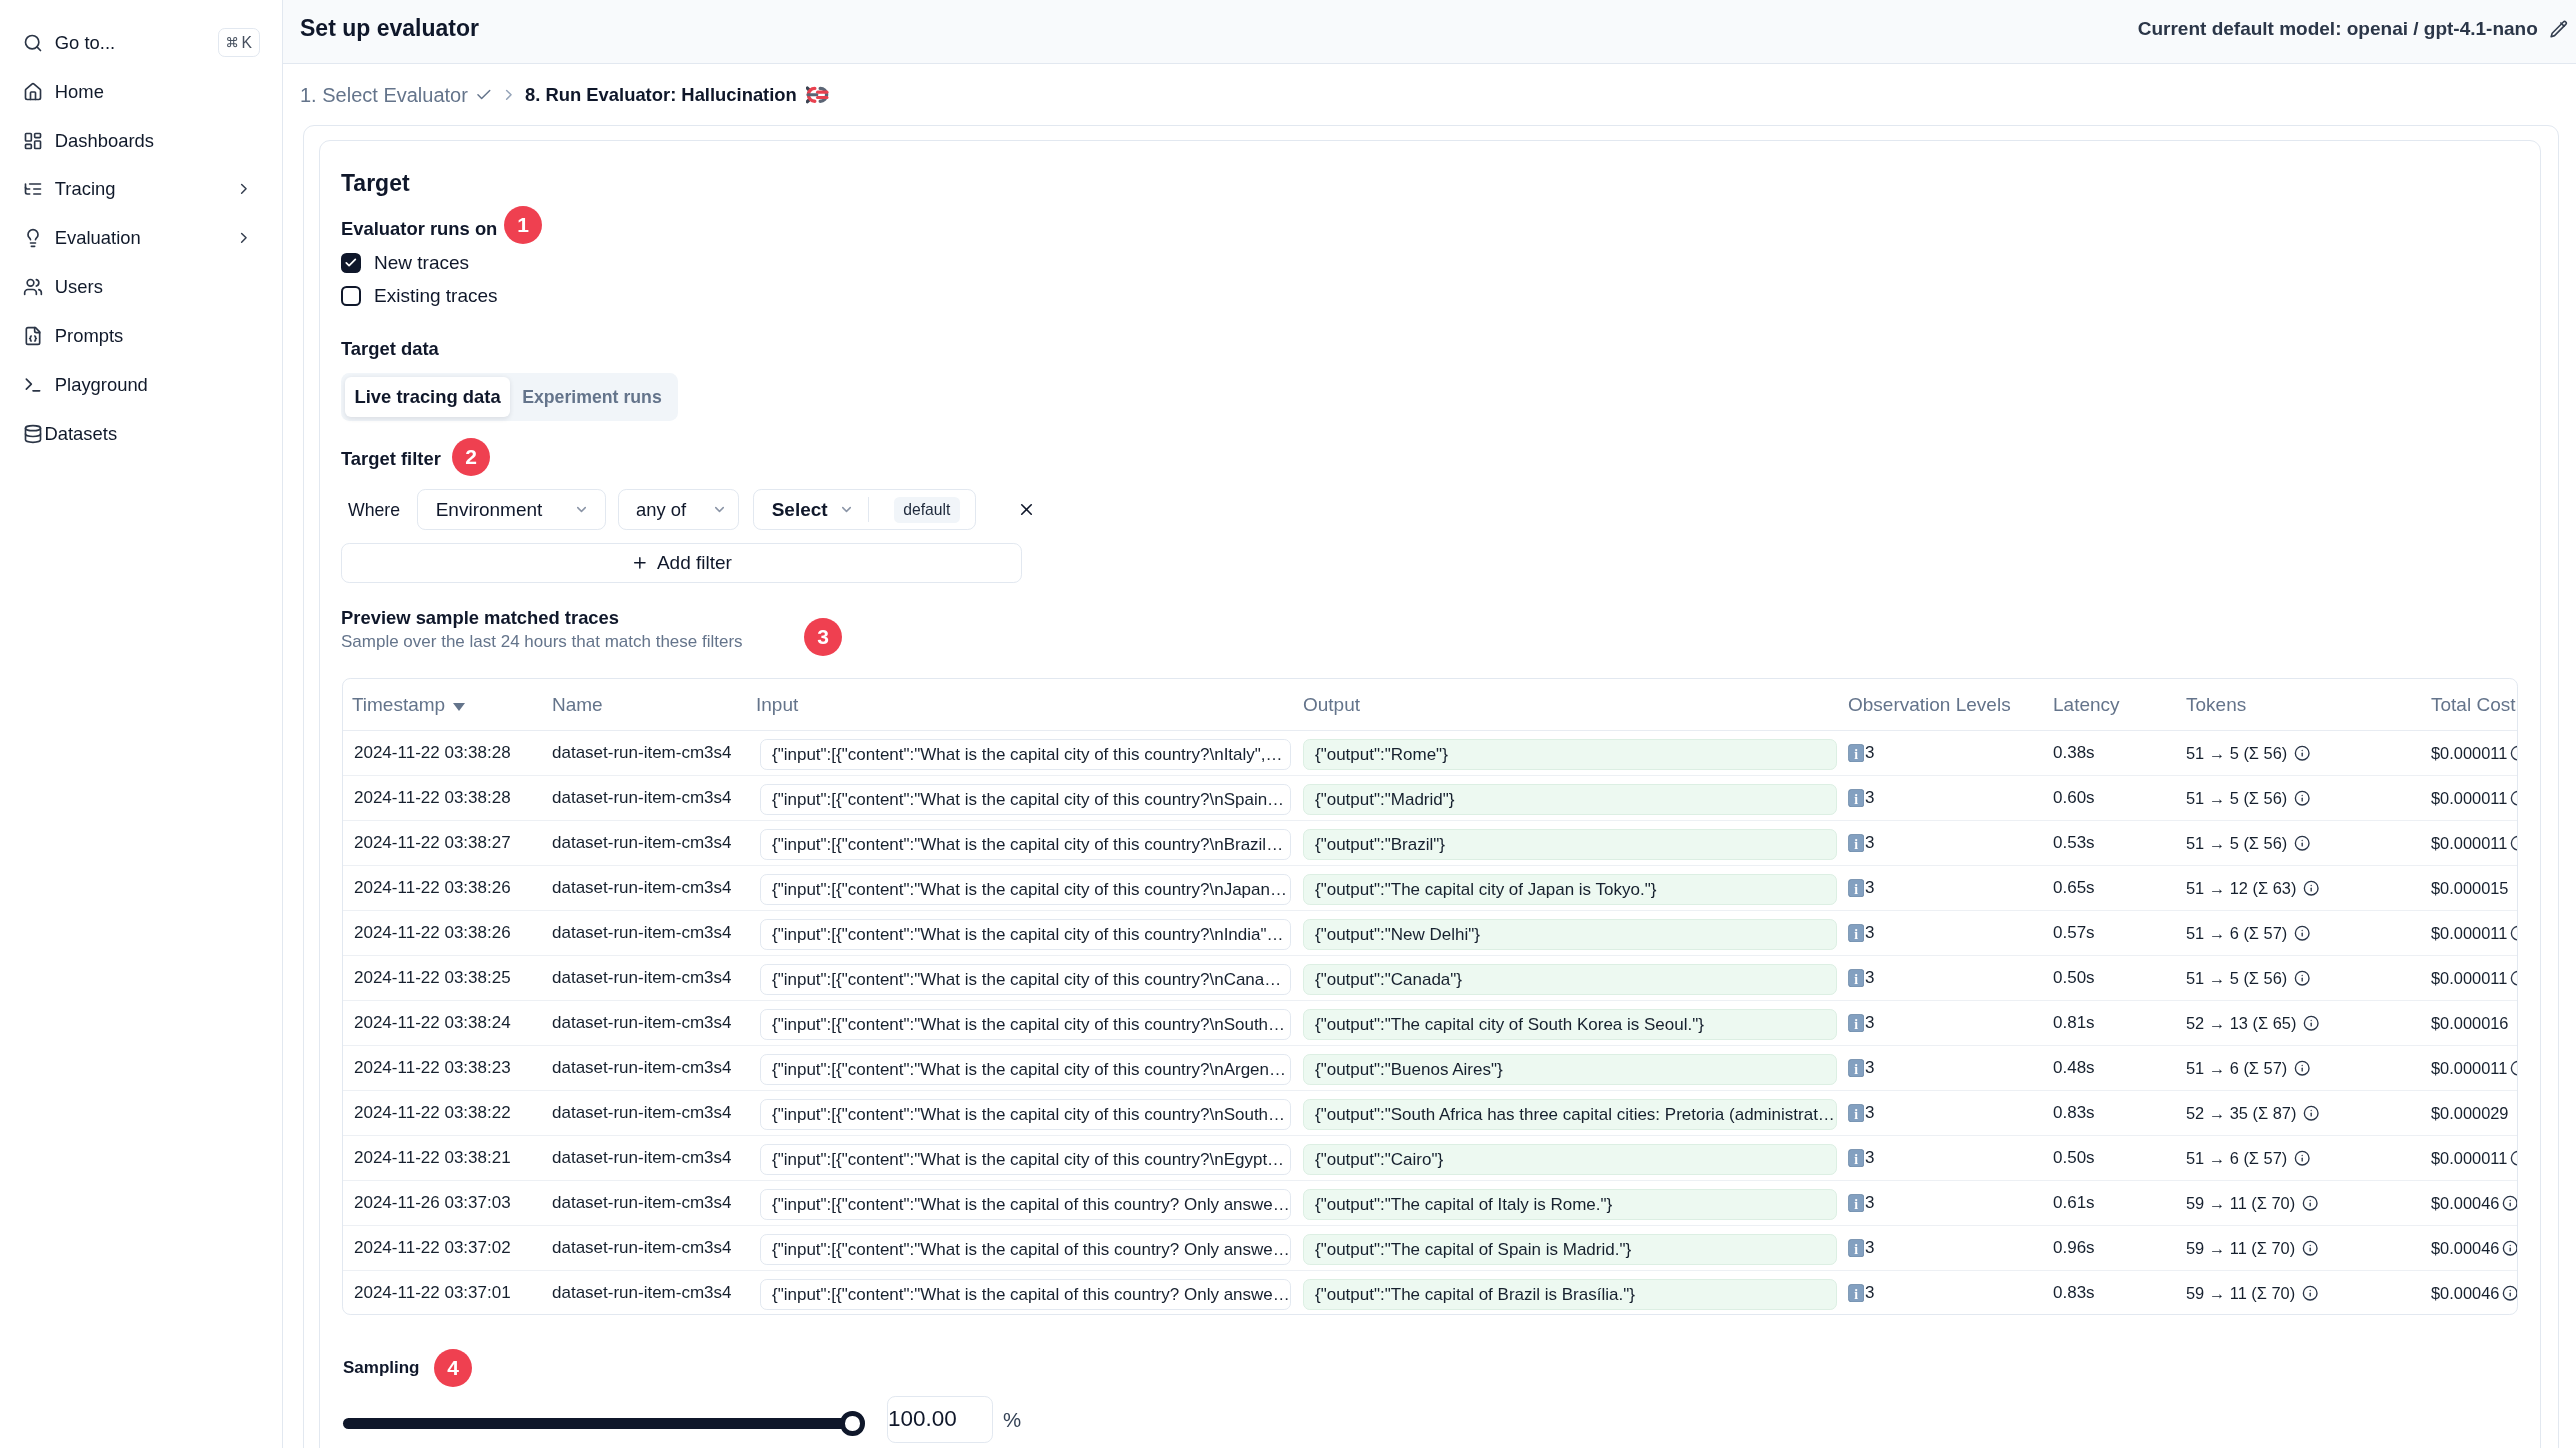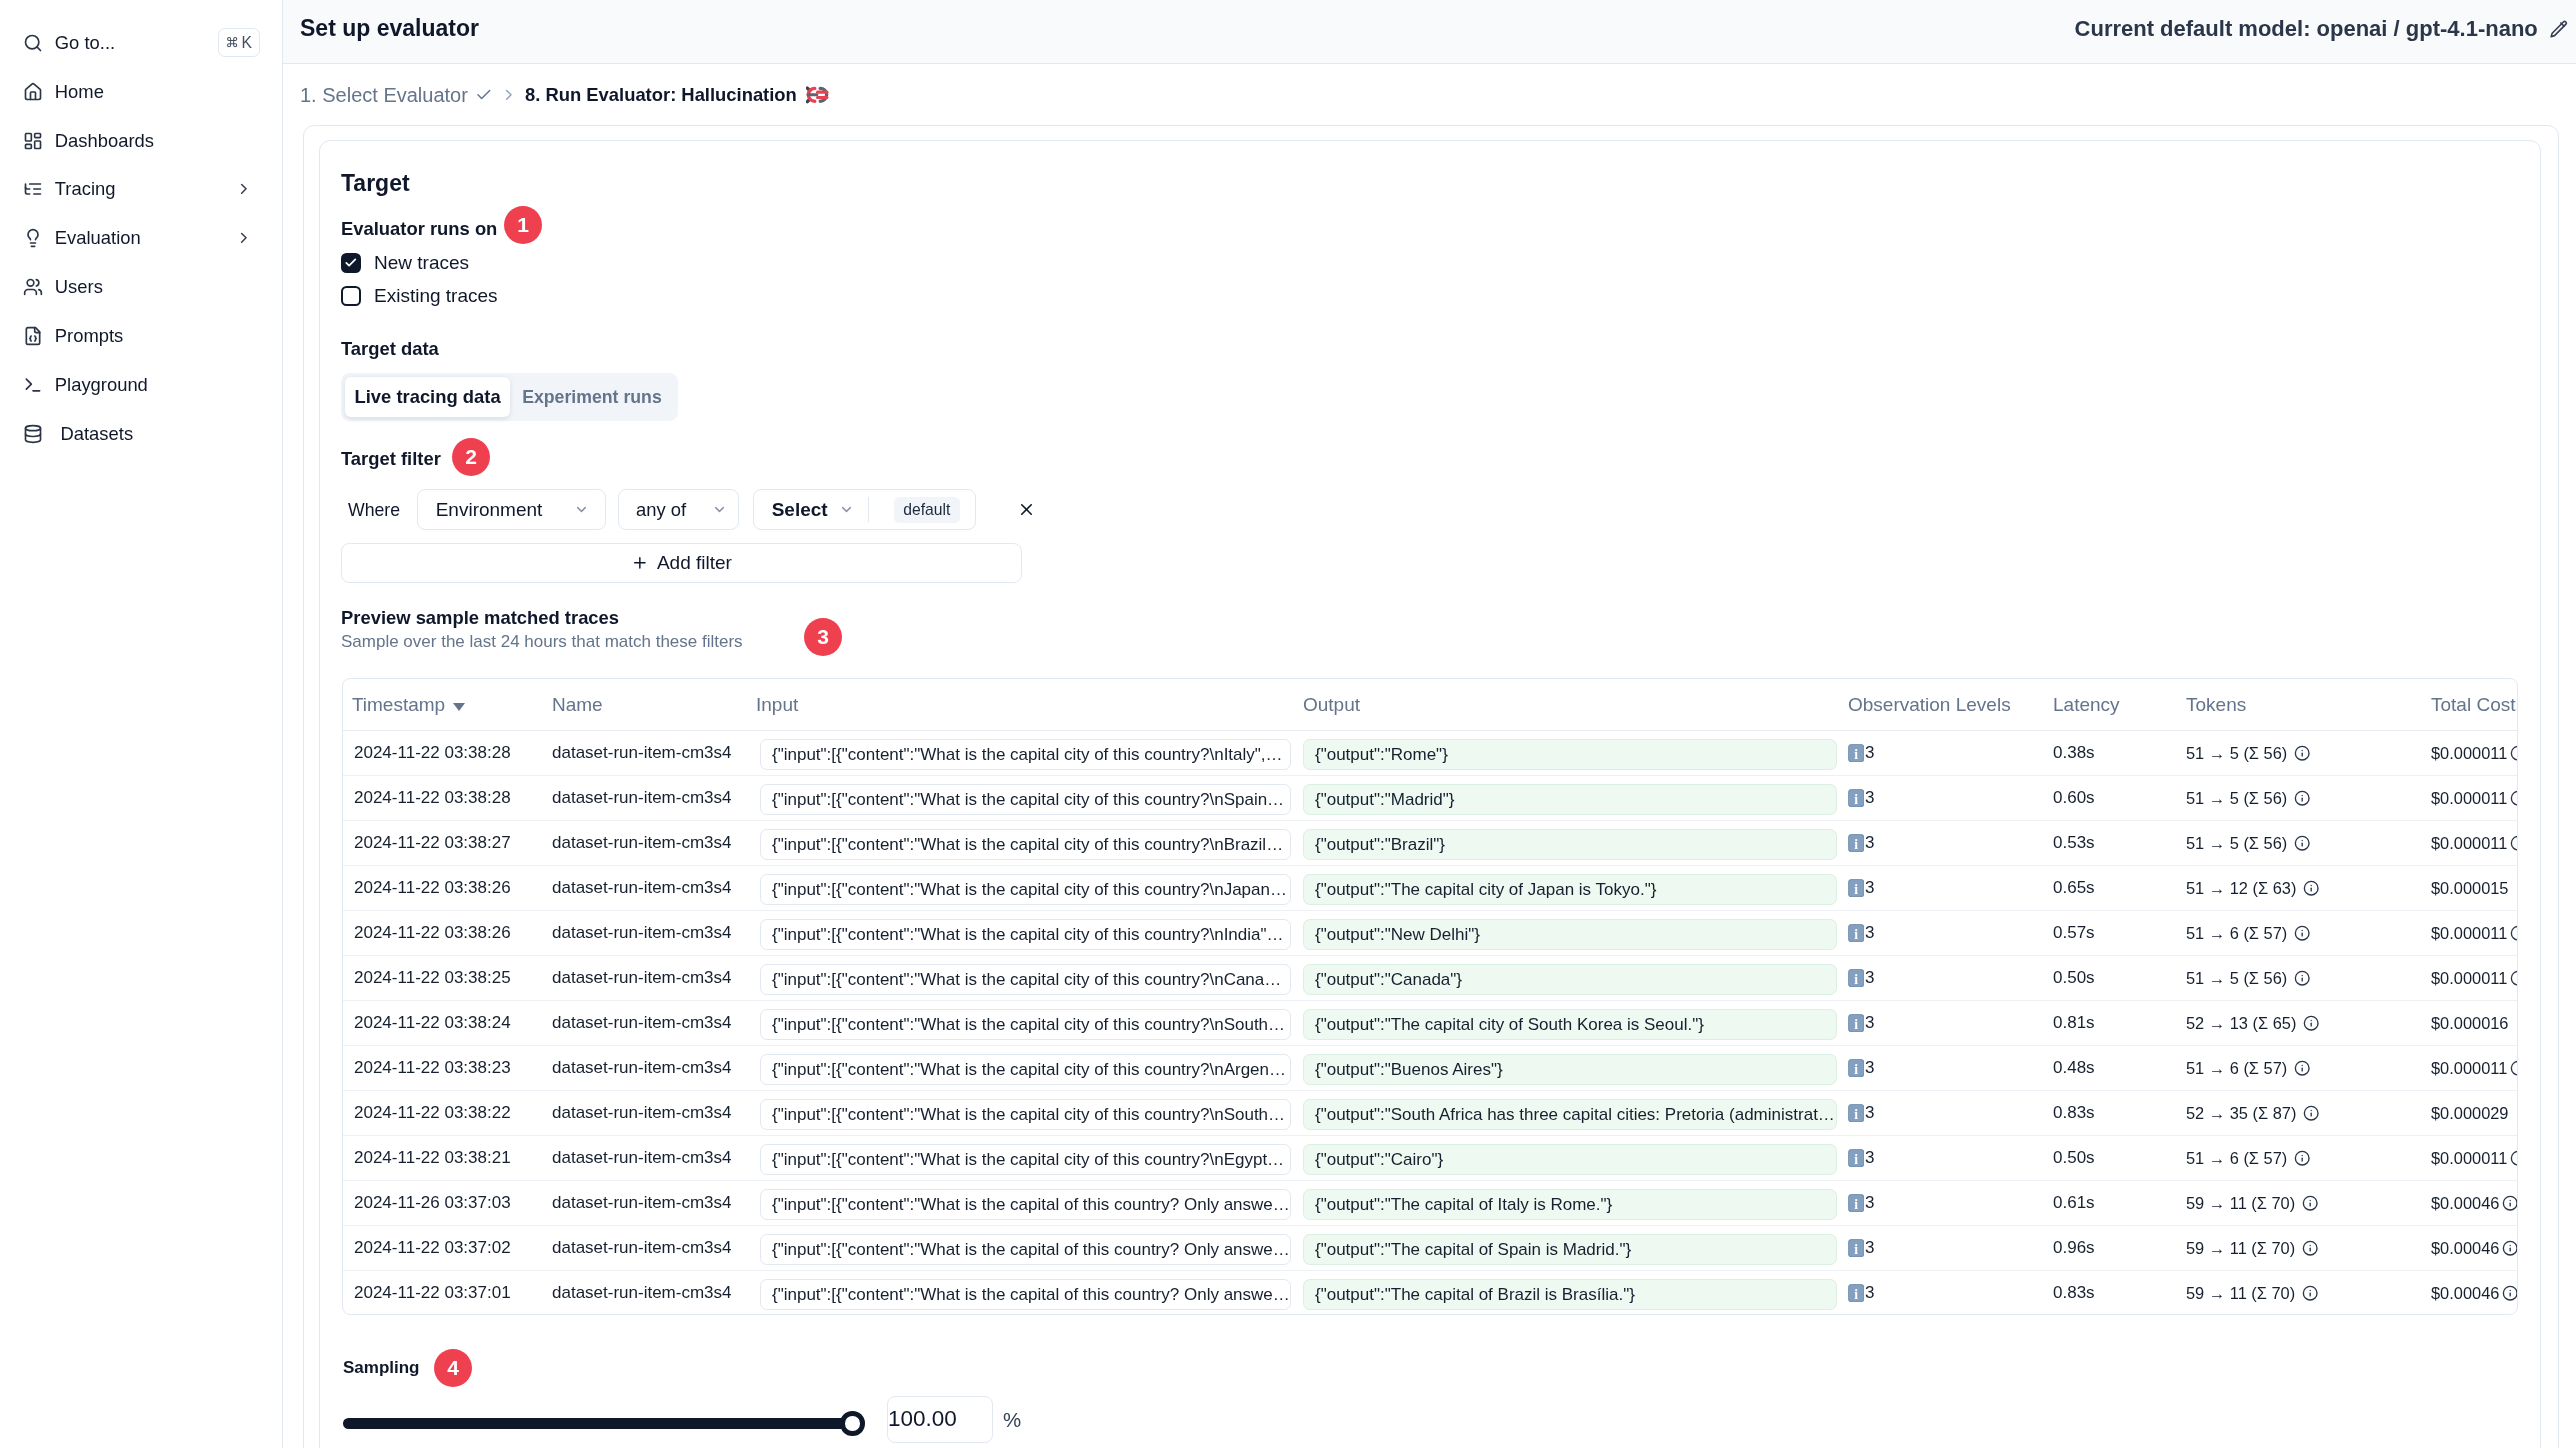--- a/index.html
+++ b/index.html
@@ -87,32 +87,32 @@
       <line x1="12" x2="20" y1="19" y2="19"></line>
     </svg>
 <span style="font-size:18.4px;color:#10192a;margin-left:12.3px">Playground</span>
 </div>
 <div class="s flex" style="left:22.5px;top:414px;width:245px;height:40px">
 <svg style="" width="20" height="20" viewBox="0 0 24 24" fill="none" stroke="#2b3546" stroke-width="2" stroke-linecap="round" stroke-linejoin="round">
       <ellipse cx="12" cy="5" rx="9" ry="3"></ellipse>
       <path d="M3 5V19A9 3 0 0 0 21 19V5"></path>
       <path d="M3 12A9 3 0 0 0 21 12"></path>
     </svg>
-<span style="font-size:18.4px;color:#10192a;margin-left:18px">Datasets</span>
+<span style="font-size:18.4px;color:#10192a;margin-left:2px">Datasets</span>
 </div>
 <div class="s flex" style="left:218px;top:28px;width:42px;height:29px;border:1.4px solid #e2e8f0;border-radius:6.8px;justify-content:center;gap:3.4px">
 <svg style="" width="12.3" height="12.3" viewBox="0 0 24 24" fill="none" stroke="#46505f" stroke-width="2" stroke-linecap="round" stroke-linejoin="round">
       <path d="M15 6v12a3 3 0 1 0 3-3H6a3 3 0 1 0 3 3V6a3 3 0 1 0-3 3h12a3 3 0 1 0-3-3"></path>
     </svg>
 <span style="font-size:15.7px;color:#46505f">K</span>
   </div>
 <div class="s" style="left:283px;top:0;width:2293px;height:64px;background:#f8fafc;border-bottom:1.4px solid #e2e8f0"></div>
 <div class="s" style="left:300px;top:0;height:57px;line-height:57px;font-size:23px;font-weight:700;color:#0f172a">Set up evaluator</div>
 <div class="s flex" style="right:8.2px;top:0;height:57px;gap:11px">
-    <span style="font-size:22px;font-weight:700;color:#2b3648">Current default model: openai / gpt-4.1-nano</span>
+    <span style="font-size:19px;font-weight:700;color:#2b3648">Current default model: openai / gpt-4.1-nano</span>
     <svg style="" width="19" height="19" viewBox="0 0 24 24" fill="none" stroke="#333d4e" stroke-width="2" stroke-linecap="round" stroke-linejoin="round">
       <path d="M21.17 6.81a2.12 2.12 0 0 0-3-3L4 18l-1.3 4.3L7 21Z"></path>
       <path d="m15 5 4 4"></path>
     </svg>
   </div>
 <div class="s flex" style="left:300px;top:76px;height:38px;gap:6.8px">
 <span style="font-size:20px;color:#64748b">1. Select Evaluator</span>
 <svg style="" width="17.7" height="17.7" viewBox="0 0 24 24" fill="none" stroke="#64748b" stroke-width="2" stroke-linecap="round" stroke-linejoin="round">
       <path d="M20 6 9 17l-5-5"></path>
     </svg>

